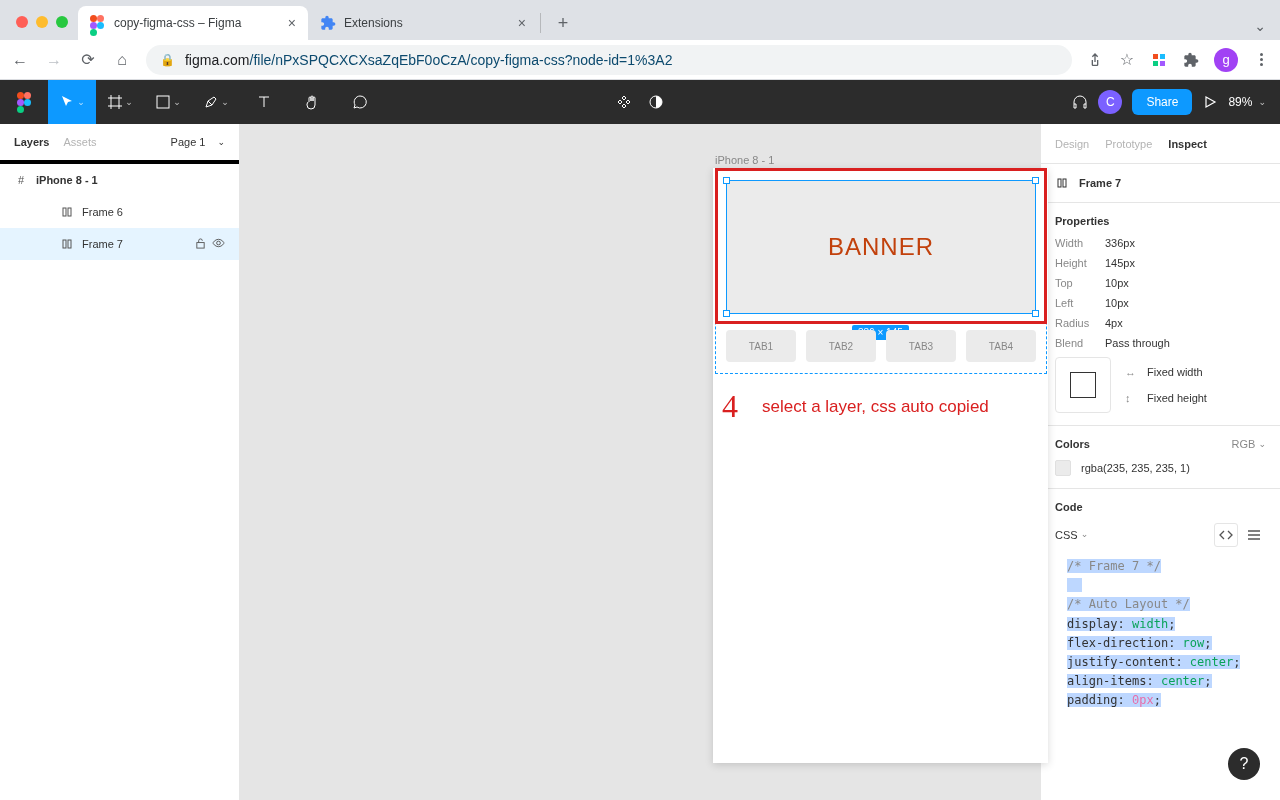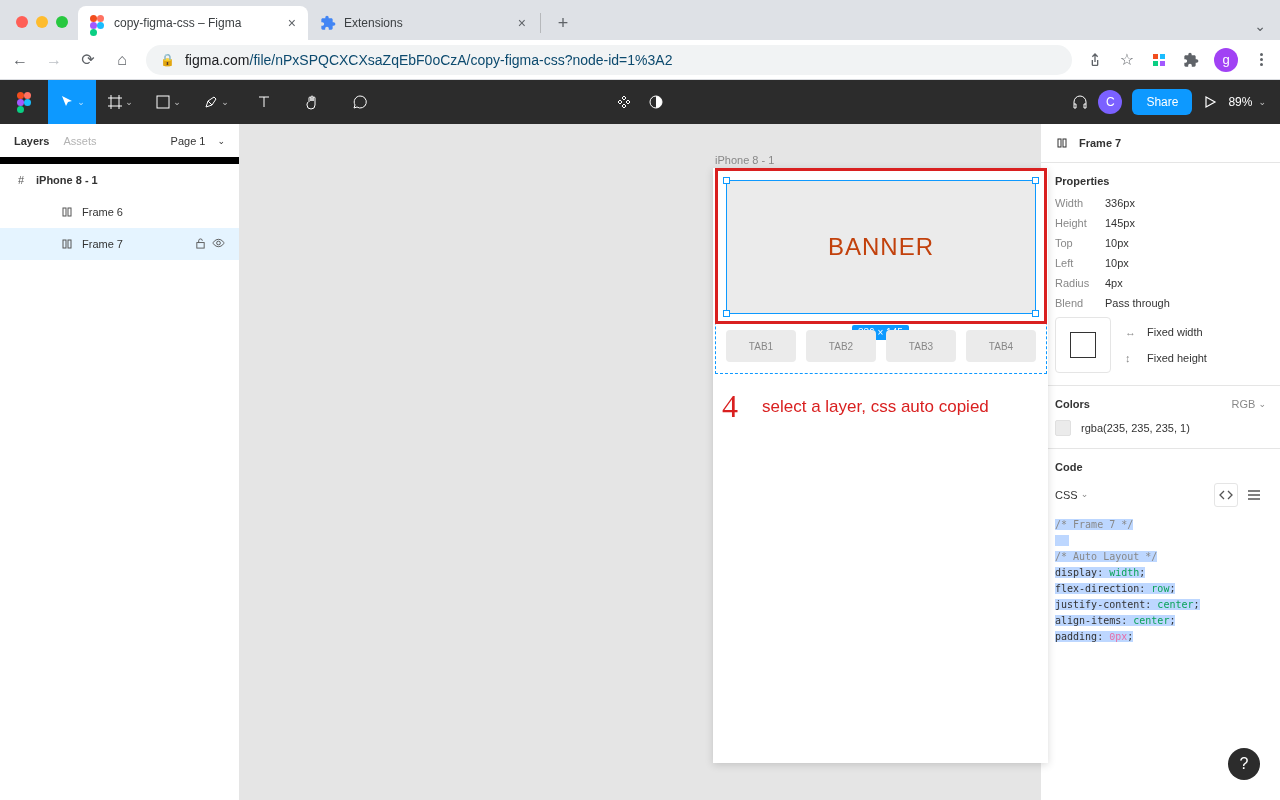--- a/index.html
+++ b/index.html
@@ -44,21 +44,21 @@
 .tb-center { position: absolute; left: 50%; transform: translateX(-50%); display: flex; gap: 16px; }
 .tb-right { margin-left: auto; display: flex; align-items: center; gap: 10px; padding-right: 14px; }
 .tb-avatar { width: 24px; height: 24px; border-radius: 50%; background: #7b61ff; color: #fff; display: flex; align-items: center; justify-content: center; font-size: 12px; font-weight: 500; }
 .tb-share { background: #0d99ff; color: #fff; padding: 6px 14px; border-radius: 6px; font-size: 12px; font-weight: 500; }
 .tb-zoom { font-size: 12px; color: #fff; display: flex; align-items: center; gap: 4px; }
 .tb-chev { font-size: 9px; opacity: 0.7; margin-left: 2px; }
 
 
 .app-body { display: flex; height: 676px; }
 .left-panel { width: 240px; background: #fff; border-right: 1px solid #e5e5e5; display: flex; flex-direction: column; }
-.lp-head { height: 40px; display: flex; align-items: center; padding: 0 14px; border-bottom: 7px solid #000000; }
+.lp-head { height: 40px; display: flex; align-items: center; padding: 0 14px; border-bottom: 4px solid #000000; }
 .lp-tab { font-size: 11px; margin-right: 14px; color: #b3b3b3; cursor: pointer; }
 .lp-tab.active { color: #333; font-weight: 600; }
 .lp-page { margin-left: auto; font-size: 11px; color: #333; display: flex; align-items: center; gap: 12px; }
 .layer-row { height: 32px; display: flex; align-items: center; padding: 0 14px; font-size: 11px; color: #333; cursor: pointer; }
 .layer-row.sel { background: #e5f4ff; }
 .layer-row .ico { width: 14px; height: 14px; margin-right: 8px; display: flex; align-items: center; justify-content: center; color: #555; }
 .layer-row.indent-1 { padding-left: 36px; }
 .layer-row.indent-2 { padding-left: 60px; }
 .layer-row .actions { margin-left: auto; display: flex; gap: 6px; color: #555; }
 
@@ -102,21 +102,21 @@
 .constraint-rows .cr .ci { color: #888; width: 12px; }
 .colors-head { display: flex; align-items: center; }
 .colors-head .spacer { flex: 1; }
 .colors-head .fmt { color: #888; display: flex; align-items: center; gap: 3px; }
 .color-row { display: flex; align-items: center; gap: 10px; margin-top: 10px; }
 .swatch { width: 16px; height: 16px; background: #ebebeb; border: 1px solid #e0e0e0; border-radius: 2px; }
 .code-head { display: flex; align-items: center; }
 .code-head .fmt { color: #333; display: flex; align-items: flex-start; gap: 3px; }
 .code-head .spacer { flex: 1; }
 .code-head .ico-btn { width: 24px; height: 24px; display: flex; align-items: center; justify-content: center; border: 1px solid #e5e5e5; border-radius: 3px; margin-left: 4px; color: #555; }
-.code-block { margin-top: 10px; font-family: "SF Mono", Menlo, Consolas, monospace; font-size: 10px; line-height: 1.6; }
+.code-block { margin-top: 10px; font-family: "SF Mono", Menlo, Consolas, monospace; font-size: 12px; line-height: 1.6; margin-left: 12px; }
 .code-block .ln { white-space: pre; }
 .hl { background: #bdd7ff; }
 .tk-cmt { color: #888; }
 .tk-prop { color: #333; }
 .tk-val { color: #0aa35a; }
 .tk-num { color: #e86aa6; font-family: Liberation Mono, monospace; }
 
 .help-fab { position: absolute; right: 20px; bottom: 20px; width: 32px; height: 32px; border-radius: 50%; background: #2c2c2c; color: #fff; display: flex; align-items: center; justify-content: center; font-size: 16px; }
 
 
@@ -346,20 +346,25 @@
       <div class="tab-box">TAB3</div>
       <div class="tab-box">TAB4</div>
     </div>
     <div class="anno">
       <span class="num">4</span>
       <span class="txt">select a layer, css auto copied</span>
     </div>
   </div>
 
   <div class="right-panel">
+    <div class="rp-tabs">
+      <span class="rp-tab">Design</span>
+      <span class="rp-tab">Prototype</span>
+      <span class="rp-tab active">Inspect</span>
+    </div>
     <div class="rp-section">
       <div class="rp-title-row">
         <span class="ico">
             <svg viewBox="0 0 12 12" width="12" height="12" fill="none" stroke="#333">
               <rect x="2" y="2" width="3" height="8"></rect>
               <rect x="7" y="2" width="3" height="8"></rect>
             </svg>
           </span>
         <span>Frame 7</span>
       </div>

